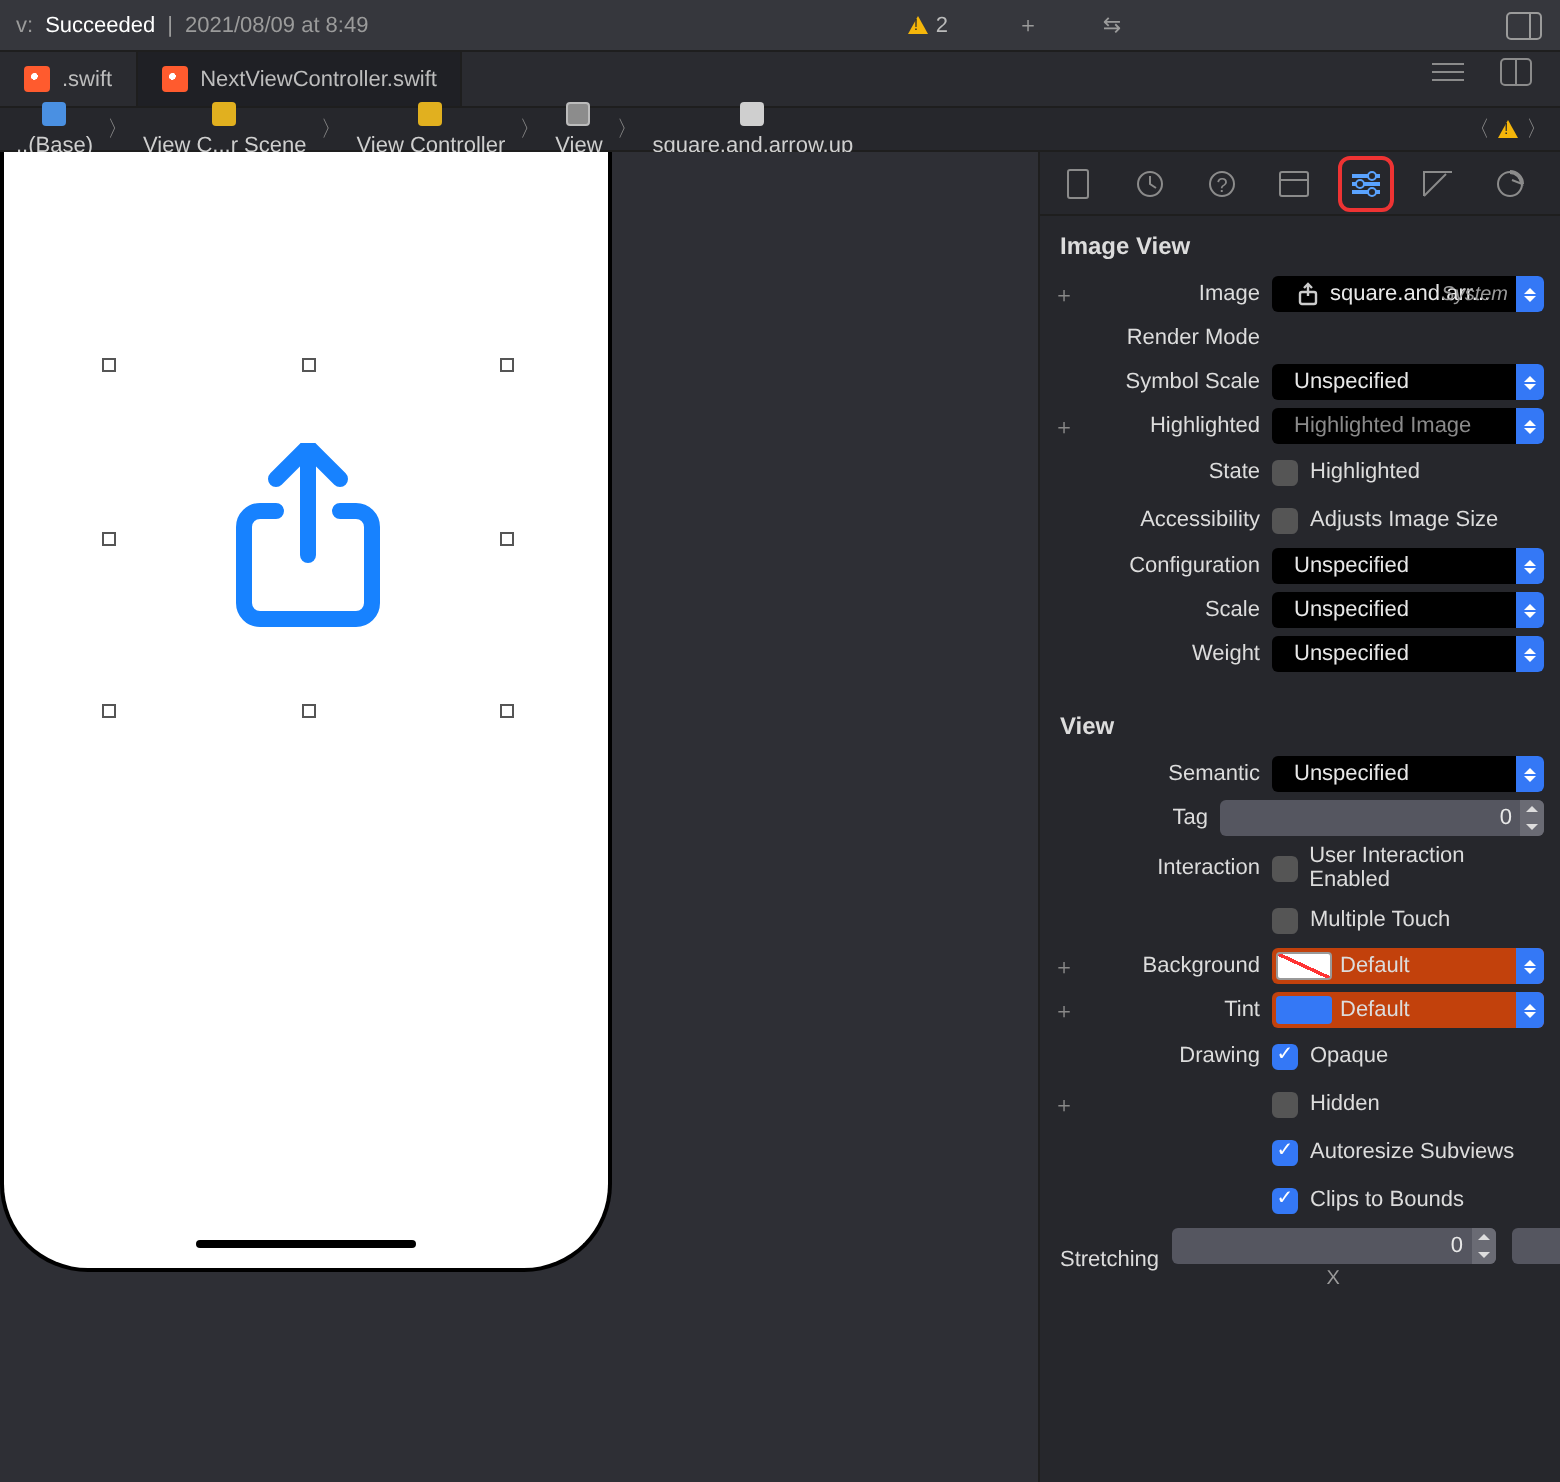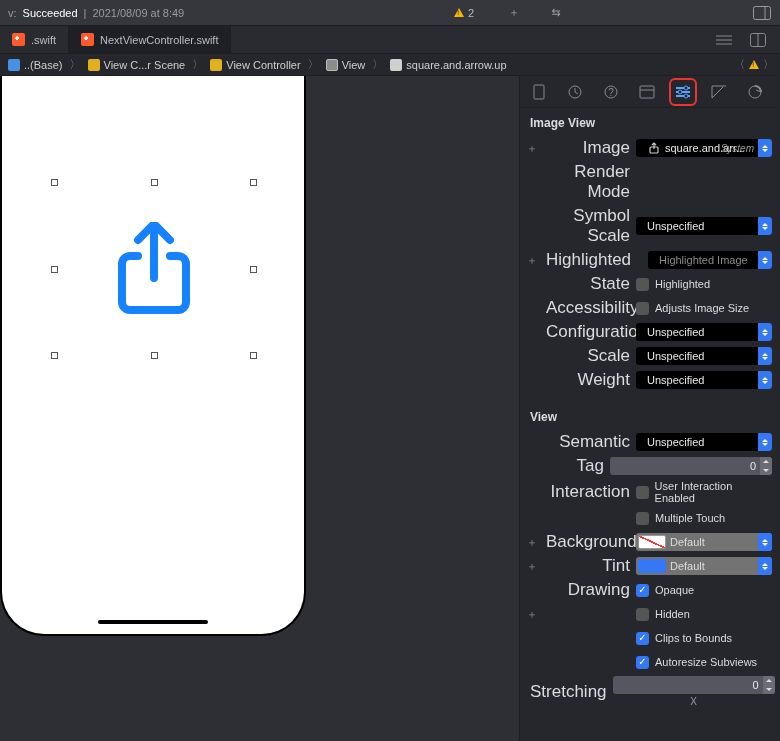--- a/index.html
+++ b/index.html
@@ -6,30 +6,30 @@
   html, body { width: 780px; height: 741px; overflow: hidden; font-family: -apple-system, "Helvetica Neue", Arial, sans-serif; font-size: 11px; color: #dcdcdc; background: #292a30; }
   .topbar { display:flex; align-items:center; height:26px; background:#36373d; border-bottom:1px solid #1e1e1e; padding:0 8px; gap:6px;}
   .topbar .status { color:#9b9b9b; }
   .topbar .white { color:#fff; font-weight:500;}
   .topbar .warn-badge { display:flex; align-items:center; gap:4px; margin-left:auto; color:#bbb;}
   .warn-tri { width:0;height:0;border-left:5px solid transparent;border-right:5px solid transparent;border-bottom:9px solid #f5b60a; position:relative;}
   .warn-tri::after{content:"!"; position:absolute; left:-2px; top:0px; font-size:8px; color:#2b2b2b;}
   .topbar .icons-right { display:flex; gap:22px; margin-left:24px; color:#9b9b9b;}
   .iconbtn { width:20px; height:20px; display:flex; align-items:center; justify-content:center; cursor:default;}
   
-  .tabbar { display:flex; align-items:center; height:28px; background:#2a2b30; border-bottom:1px solid #1e1e1e;}
+  .tabbar { display:flex; align-items:flex-start; height:28px; background:#2a2b30; border-bottom:1px solid #1e1e1e;}
   .tab { height:100%; display:flex; align-items:center; padding:0 12px; gap:6px; color:#bdbdbd; border-right:1px solid #1e1e1e;}
   .tab.active { background:#1f2025;}
   .swift-icon { width:13px;height:13px; background:#ff5b2e; border-radius:2px; position:relative;}
   .swift-icon::after{content:""; position:absolute; left:3px; top:3px; width:7px;height:7px; border-radius:50%; background:radial-gradient(circle at 30% 30%, #fff 0 25%, #ff5b2e 26%);} 
   .tab-spacer{flex:1;}
   .tab-icons{display:flex; gap:14px; padding:0 12px; color:#8b8b8b;}
   
   .breadcrumb { display:flex; align-items:center; height:22px; background:#26272c; border-bottom:1px solid #1e1e1e; padding:0 6px; gap:2px; font-size:11px; color:#cfcfcf;}
-  .bc-item{display:flex; align-items:center; gap:4px; padding:0 2px;}
+  .bc-item{display:flex; align-items:center; gap:4px; padding:0 2px;flex-direction:column;}
   .bc-sep{color:#7a7a7a; padding:0 3px;}
   .bc-icon{width:12px;height:12px; border-radius:2px;}
   .bc-icon.folder{background:#4a90e2;}
   .bc-icon.scene{background:#e1b01f;}
   .bc-icon.vc{background:#e1b01f;}
   .bc-icon.view{background:#8c8c8c; border:1px solid #bcbcbc;}
   .bc-icon.sym{background:#cfcfcf;}
   .bc-warn{margin-left:auto; display:flex; gap:4px; align-items:center;}
   .chev{color:#888;}
   
@@ -49,43 +49,43 @@
   .insp-tabs .tabset{display:flex; gap:14px;}
   .insp-tab{width:22px;height:22px; display:flex; align-items:center; justify-content:center; color:#8b8b8b; border-radius:3px;}
   .insp-tab.active{color:#5aa3ff;}
   .insp-tab.highlight{outline:2px solid #e33; outline-offset:1px;}
   .panel-icon{color:#8b8b8b;}
   
   .insp-body{flex:1; overflow-y:auto;}
   .section-title{font-weight:600; color:#dcdcdc; padding:8px 10px 6px; font-size:12px;}
   .row{display:flex; align-items:center; min-height:22px; padding:2px 8px 2px 4px; gap:6px;}
   .row .plus{width:16px; text-align:center; color:#888;}
-  .row .lbl{width:84px; text-align:right; color:#dcdcdc; font-size:17px;}
+  .row .lbl{width:84px; text-align:right; color:#dcdcdc; font-size:11px;}
   .row .ctrl{flex:1;}
   .popup{display:flex; align-items:center; height:18px; background:#000000; border-radius:3px; padding:0 11px; color:#e8e8e8; font-size:11px; position:relative;}
   .popup .arrows{position:absolute; right:0; top:0; bottom:0; width:14px; background:#3478f6; border-top-right-radius:3px; border-bottom-right-radius:3px; display:flex; flex-direction:column; align-items:center; justify-content:center;}
   .popup .arrows::before{content:""; border-left:3px solid transparent;border-right:3px solid transparent;border-bottom:3px solid #fff; margin-bottom:1px;}
   .popup .arrows::after{content:""; border-left:3px solid transparent;border-right:3px solid transparent;border-top:3px solid #fff;}
-  .popup.placeholder{color:#8a8a8a;margin-left:12px;}
+  .popup.placeholder{color:#8a8a8a;}
   .popup .sys{position:absolute; right:18px; color:#9a9a9a; font-size:10px; font-style:italic;text-align:center;}
   .image-popup{display:flex; align-items:center; gap:4px;}
   .image-popup .symicon{width:14px;height:14px; display:flex;align-items:center;justify-content:center;}
   .checkbox{width:13px;height:13px; border-radius:3px; background:#555; display:inline-flex; align-items:center; justify-content:center; margin-right:6px;}
   .checkbox.checked{background:#3478f6;}
   .checkbox.checked::after{content:"✓"; color:#fff; font-size:10px; line-height:1;}
   .chk-row{display:flex; align-items:center; font-size:11px; color:#dcdcdc; min-height:20px;}
   .row.highlight-red{outline:2px solid #e33; outline-offset:-1px; border-radius:2px;}
   .numfield{display:flex; align-items:center; height:18px; background:#555660; border-radius:3px; color:#e8e8e8;}
   .numfield input{flex:1; background:transparent; border:none; color:#e8e8e8; text-align:right; padding:0 4px; font-size:11px; outline:none;}
   .stepper{width:12px; display:flex; flex-direction:column; background:#6a6b74; border-top-right-radius:3px; border-bottom-right-radius:3px;}
   .stepper div{height:9px; display:flex;align-items:center;justify-content:center;}
   .stepper div::before{content:""; border-left:3px solid transparent;border-right:3px solid transparent;}
   .stepper .up::before{border-bottom:3px solid #ddd;}
   .stepper .down::before{border-top:3px solid #ddd;}
-  .colorwell{display:flex;align-items:center;height:18px;background:#737373;border-radius:3px;position:relative;padding-left:34px;}
+  .colorwell{display:flex;align-items:center;height:18px;background:#c2410c;border-radius:3px;position:relative;padding-left:34px;}
   .colorwell .swatch{position:absolute;left:2px;top:2px;width:28px;height:14px;border-radius:2px;}
   .colorwell .arrows{position:absolute; right:0; top:0; bottom:0; width:14px; background:#3478f6; border-top-right-radius:3px; border-bottom-right-radius:3px; display:flex; flex-direction:column; align-items:center; justify-content:center;}
   .colorwell .arrows::before{content:""; border-left:3px solid transparent;border-right:3px solid transparent;border-bottom:3px solid #fff; margin-bottom:1px;}
   .colorwell .arrows::after{content:""; border-left:3px solid transparent;border-right:3px solid transparent;border-top:3px solid #fff;}
   .swatch.none{background:linear-gradient(to top right, #fff 0 46%, #f33 46% 54%, #fff 54% 100%); border:1px solid #999;}
   .swatch.tint{background:#3478f6;}
   .stretch-grid{display:flex; gap:8px;}
   .stretch-col{flex:1; display:flex; flex-direction:column; align-items:center; gap:2px;}
   .sublabel{font-size:10px; color:#9a9a9a;}
   .divider{height:10px;}
@@ -414,29 +414,29 @@
           <div class="ctrl chk-row">
             <span class="checkbox"></span>
             <span>Hidden</span>
           </div>
         </div>
       <div class="row">
           <span class="plus"></span>
           <span class="lbl"></span>
           <div class="ctrl chk-row">
             <span class="checkbox checked"></span>
-            <span>Clips to Bounds</span>
+            <span>Autoresize Subviews</span>
           </div>
         </div>
       <div class="row">
           <span class="plus"></span>
           <span class="lbl"></span>
           <div class="ctrl chk-row">
             <span class="checkbox checked"></span>
-            <span>Autoresize Subviews</span>
+            <span>Clips to Bounds</span>
           </div>
         </div>
 
       <div class="row">
         <span class="plus"></span>
         <span class="lbl">Stretching</span>
         <div class="ctrl stretch-grid">
           <div class="stretch-col">
             <div class="numfield" style="width:100%">
                 <input value="0" style="">

